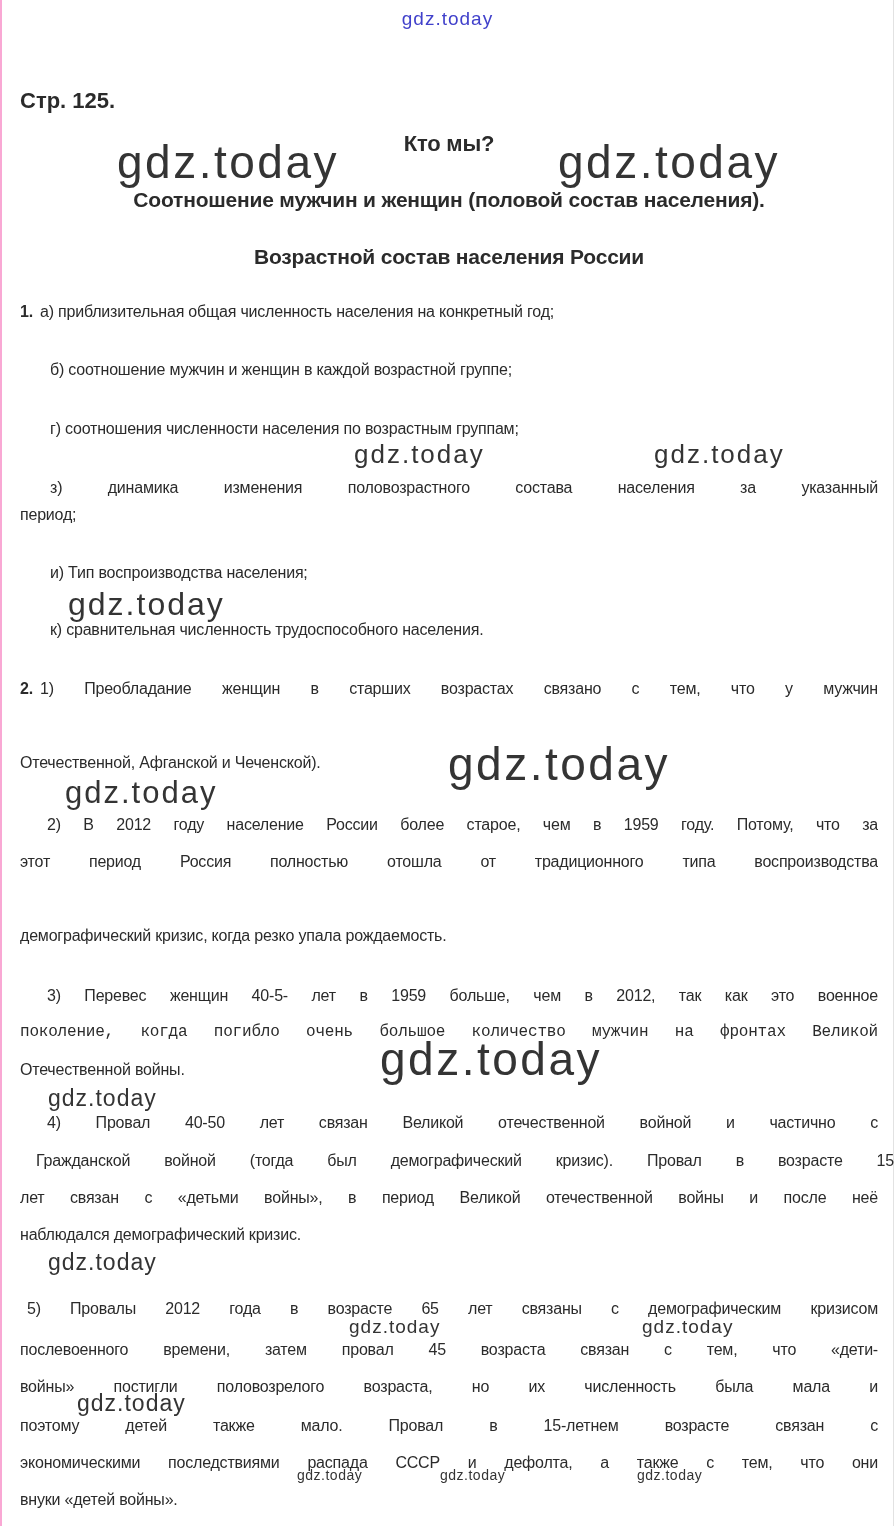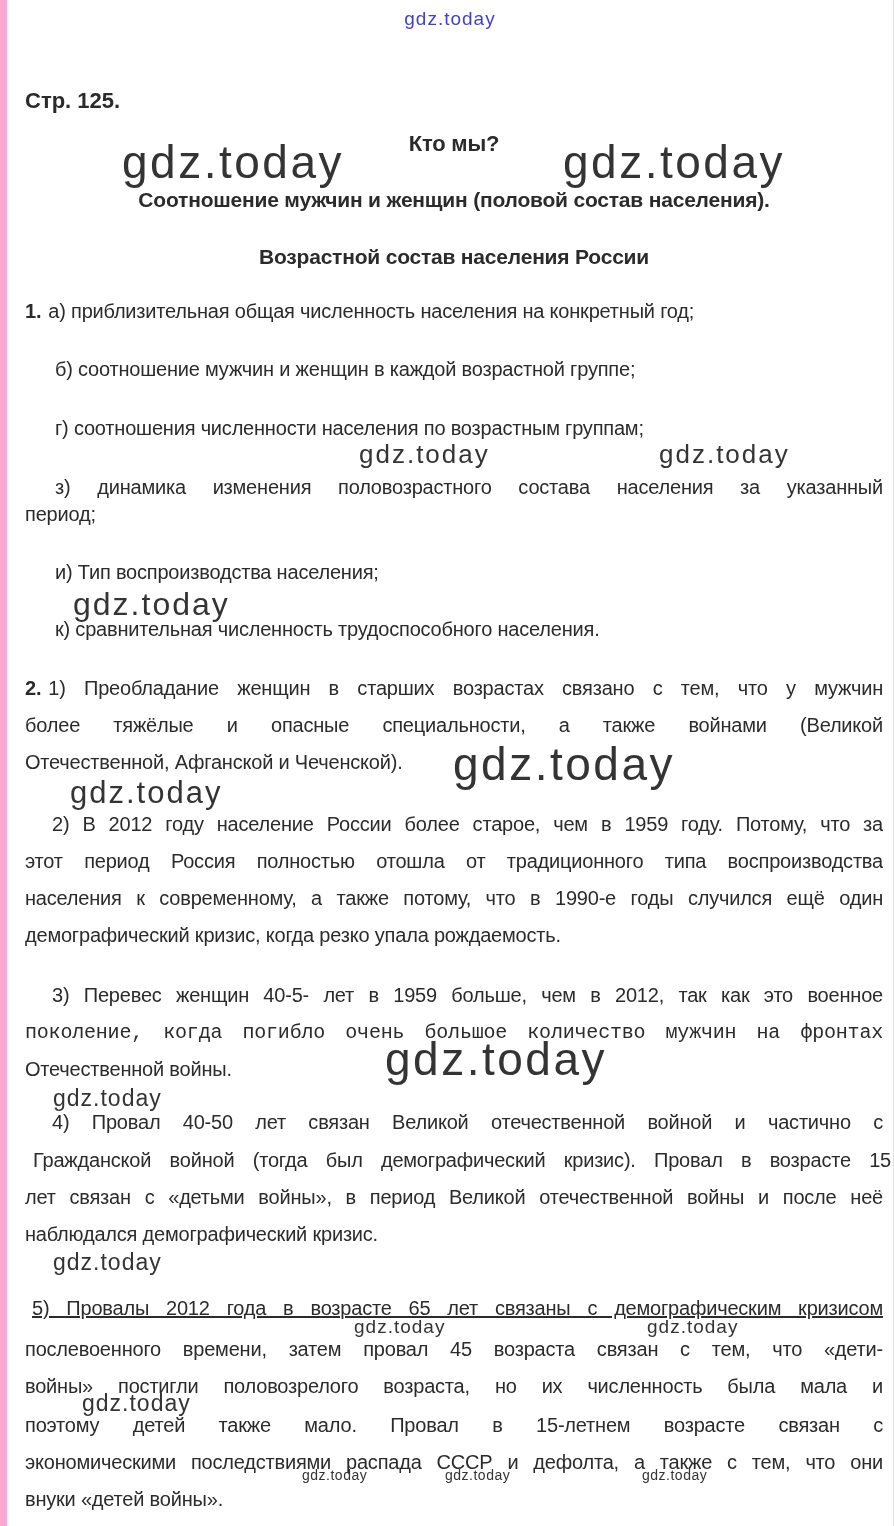--- a/index.html
+++ b/index.html
@@ -6,26 +6,26 @@
   body {
     width: 894px; height: 1526px;
     background: #ffffff;
     position: relative;
     overflow: hidden;
     font-family: "Liberation Sans", sans-serif;
     color: #2b2b2b;
   }
   .page {
     position: absolute; inset: 0;
-    border-left: 7px solid #f9a8d4;
+    border-left: 2px solid #f9a8d4;
     border-right: 1px solid #e2e2e2;
   }
   .line {
     position: absolute;
-    font-size: 20px;
+    font-size: 16px;
     line-height: 25px;
     letter-spacing: -0.2px;
     white-space: nowrap;
     color: #2b2b2b;
   }
   .just {
     white-space: normal;
     text-align: justify;
     text-align-last: justify;
     height: 26px;
@@ -90,46 +90,44 @@
   <div class="line just" style="top:475px; left:48px; width:828px;">з) динамика изменения половозрастного состава населения за указанный</div>
   <div class="line" style="top:502px; left:18px;">период;</div>
 
   <div class="line" style="top:560px; left:48px;">и) Тип воспроизводства населения;</div>
 
   <div class="wm wm-lg" style="top:588px; left:66px; font-size:32px;">gdz.today</div>
 
   <div class="line" style="top:617px; left:48px;">к) сравнительная численность трудоспособного населения.</div>
 
   <div class="line just" style="top:676px; left:18px; width:858px;"><span class="num">2.</span><span>1) Преобладание женщин в старших возрастах связано с тем, что у мужчин</span></div>
-  <div class="line just" style="top:713px; left:18px; width:858px;">более тяжёлые и опасные специальности, а также войнами (Великой</div>
   <div class="line" style="top:750px; left:18px;">Отечественной, Афганской и Чеченской).</div>
 
   <div class="wm wm-xl" style="top:741px; left:446px;">gdz.today</div>
   <div class="wm wm-lg" style="top:777px; left:63px;">gdz.today</div>
 
   <div class="line just" style="top:812px; left:45px; width:831px;">2) В 2012 году население России более старое, чем в 1959 году. Потому, что за</div>
   <div class="line just" style="top:849px; left:18px; width:858px;">этот период Россия полностью отошла от традиционного типа воспроизводства</div>
-  <div class="line just" style="top:886px; left:18px; width:858px;">населения к современному, а также потому, что в 1990-е годы случился ещё один</div>
   <div class="line" style="top:923px; left:18px;">демографический кризис, когда резко упала рождаемость.</div>
 
   <div class="line just" style="top:983px; left:45px; width:831px;">3) Перевес женщин 40-5- лет в 1959 больше, чем в 2012, так как это военное</div>
   <div class="line just" style="top:1020px; left:18px; width:858px;font-family:Liberation Mono, monospace;">поколение, когда погибло очень большое количество мужчин на фронтах Великой</div>
   <div class="line" style="top:1057px; left:18px;">Отечественной войны.</div>
 
   <div class="wm wm-xl" style="top:1036px; left:378px;">gdz.today</div>
   <div class="wm wm-sm" style="top:1087px; left:46px;">gdz.today</div>
 
   <div class="line just" style="top:1110px; left:45px; width:831px;">4) Провал 40-50 лет связан Великой отечественной войной и частично с</div>
-  <div class="line just" style="top:1148px; left:26px; width:858px;">Гражданской войной (тогда был демографический кризис). Провал в возрасте 15</div>
+  <div class="line just" style="top:1148px; left:34px; width:858px;">Гражданской войной (тогда был демографический кризис). Провал в возрасте 15</div>
   <div class="line just" style="top:1185px; left:18px; width:858px;">лет связан с «детьми войны», в период Великой отечественной войны и после неё</div>
   <div class="line" style="top:1222px; left:18px;">наблюдался демографический кризис.</div>
 
   <div class="wm wm-sm" style="top:1251px; left:46px;">gdz.today</div>
 
-  <div class="line just" style="top:1296px; left:25px; width:851px;text-decoration:underline;">5) Провалы 2012 года в возрасте 65 лет связаны с демографическим кризисом</div>
+  <div class="line just" style="top:1296px; left:25px; width:851px;">5) Провалы 2012 года в возрасте 65 лет связаны с демографическим кризисом</div>
 
   <div class="wm wm-xs" style="top:1317px; left:347px;">gdz.today</div>
   <div class="wm wm-xs" style="top:1317px; left:640px;">gdz.today</div>
 
   <div class="line just" style="top:1337px; left:18px; width:858px;">послевоенного времени, затем провал 45 возраста связан с тем, что «дети-</div>
   <div class="line just" style="top:1374px; left:18px; width:858px;">войны» постигли половозрелого возраста, но их численность была мала и</div>
 
   <div class="wm wm-sm" style="top:1392px; left:75px;">gdz.today</div>
 
   <div class="line just" style="top:1413px; left:18px; width:858px;">поэтому детей также мало. Провал в 15-летнем возрасте связан с</div>

